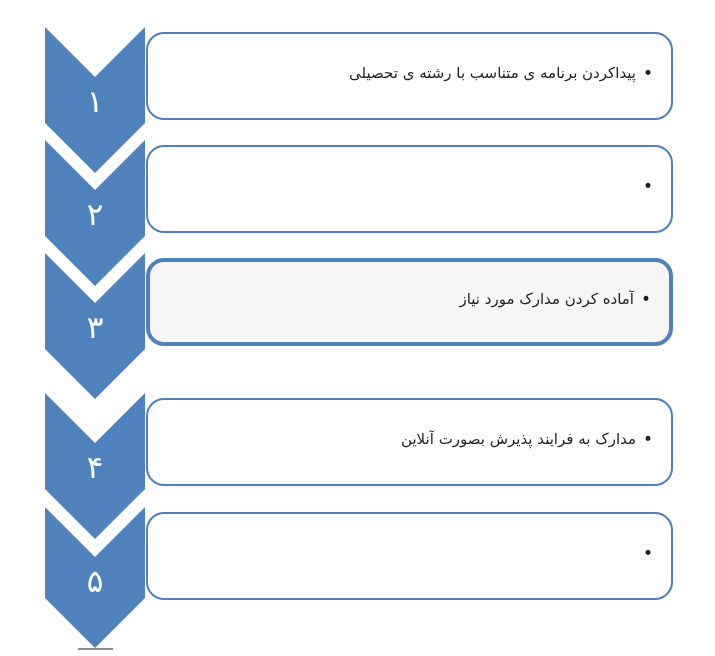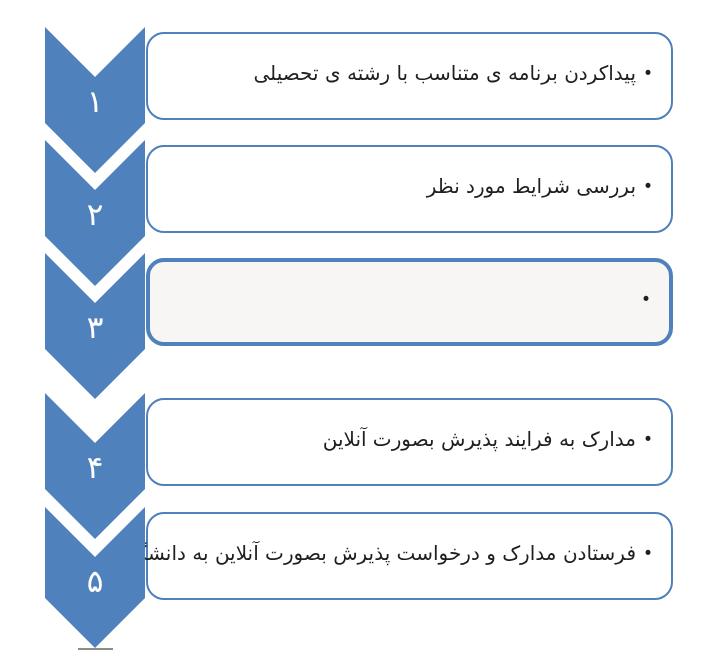--- a/index.html
+++ b/index.html
@@ -70,21 +70,21 @@
   .b5 { top: 512px; }
 
   .bullet {
     color: var(--text);
     font-size: 17px;
     margin-left: 7px;
     line-height: 1;
   }
   .label {
     color: var(--text);
-    font-size: 20px;
+    font-size: 15px;
     line-height: 1.4;
     white-space: nowrap;
     text-align: right;
   }
 
   .chevron { z-index: 2; }
 
   
   .bottom-line {
     position: absolute;
@@ -112,31 +112,31 @@
   </div>
 
   <div class="chevron c2">
     <svg viewBox="0 0 100 146" preserveAspectRatio="none">
       <polygon points="0,0 50,50 100,0 100,96 50,146 0,96"></polygon>
     </svg>
     <div class="step-number">۲</div>
   </div>
   <div class="box b2">
     <span class="bullet">•</span>
-    <span class="label">بررسی شرایط مورد نظر</span>
   </div>
 
   <div class="chevron c3">
     <svg viewBox="0 0 100 146" preserveAspectRatio="none">
       <polygon points="0,0 50,50 100,0 100,96 50,146 0,96"></polygon>
     </svg>
     <div class="step-number">۳</div>
   </div>
   <div class="box b3">
     <span class="bullet">•</span>
+    <span class="label">آماده کردن مدارک مورد نیاز</span>
   </div>
 
   <div class="chevron c4">
     <svg viewBox="0 0 100 146" preserveAspectRatio="none">
       <polygon points="0,0 50,50 100,0 100,96 50,146 0,96"></polygon>
     </svg>
     <div class="step-number">۴</div>
   </div>
   <div class="box b4">
     <span class="bullet">•</span>
@@ -144,18 +144,17 @@
   </div>
 
   <div class="chevron c5">
     <svg viewBox="0 0 100 141" preserveAspectRatio="none">
       <polygon points="0,0 50,50 100,0 100,91 50,141 0,91"></polygon>
     </svg>
     <div class="step-number">۵</div>
   </div>
   <div class="box b5">
     <span class="bullet">•</span>
-    <span class="label">فرستادن مدارک و درخواست پذیرش بصورت آنلاین به دانشگاه</span>
   </div>
 
   <div class="bottom-line"></div>
 
 </div>
 
 </body></html>

